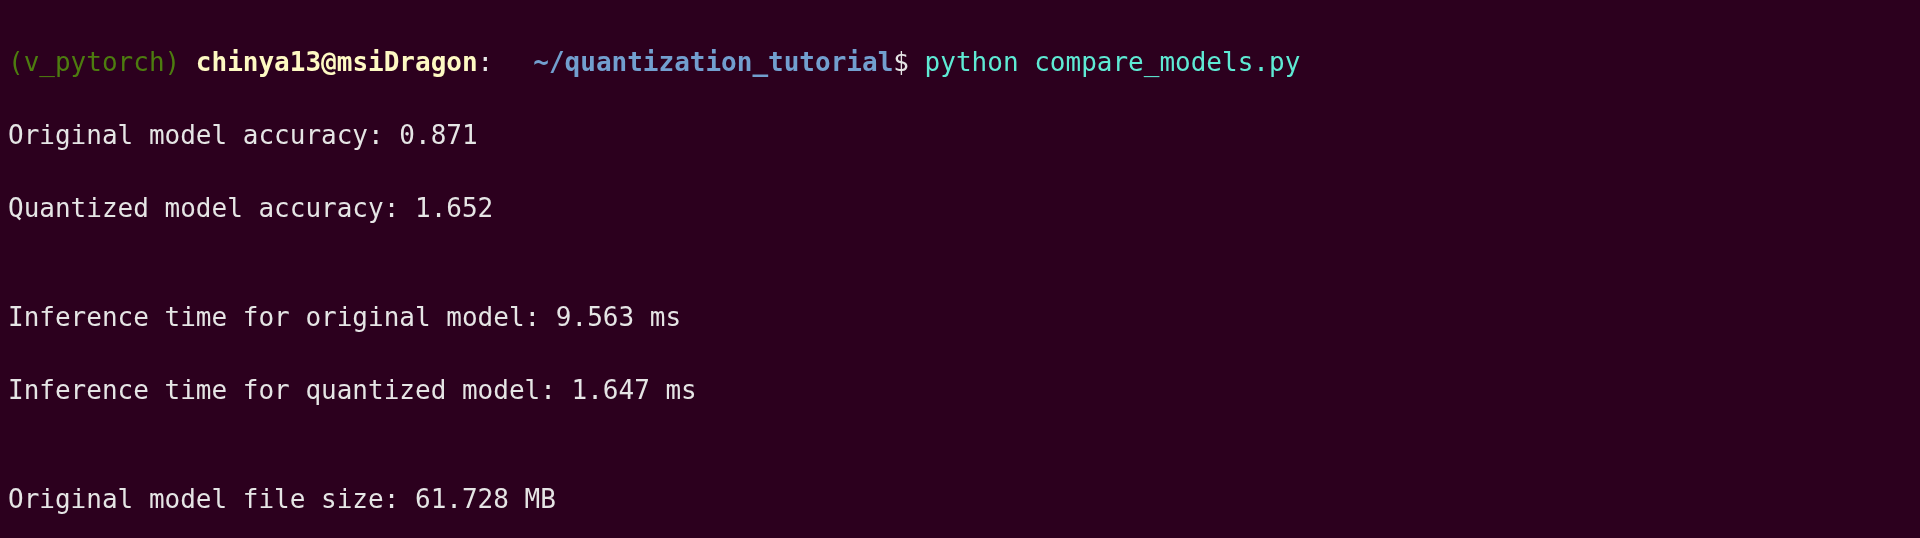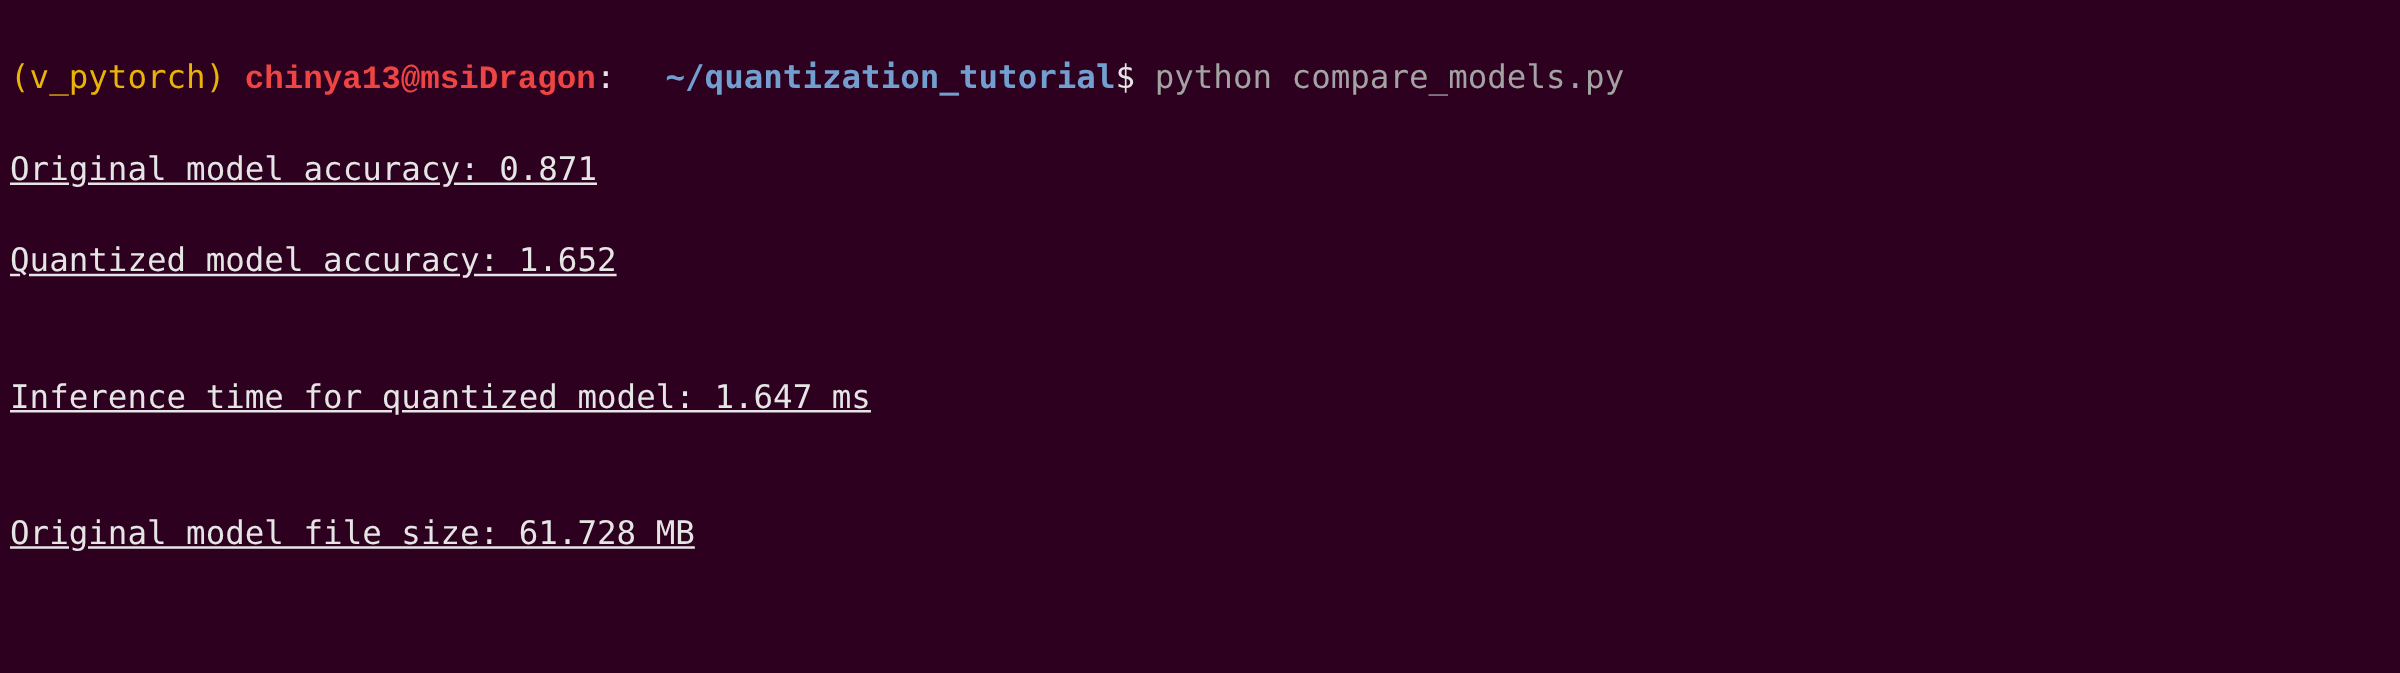--- a/index.html
+++ b/index.html
@@ -16,55 +16,54 @@
       padding: 8px 8px;
       width: 1920px;
       height: 538px;
       overflow: hidden;
       font-weight: 500;
     }
     .terminal {
       white-space: pre;
     }
     .prompt-env {
-      color: #eab308;
+      color: #4d7c0f;
     }
     .prompt-userhost {
-      color: #ef4444;
+      color: #fef9c3;
       font-weight: bold;
-      font-family: Liberation Mono, monospace;
     }
     .prompt-colon {
       color: #e5e5e5;
     }
     .prompt-path {
       color: #729fcf;
       font-weight: bold;
       margin-left: 40px;
     }
     .prompt-dollar {
       color: #e5e5e5;
     }
     .output {
       color: #e5e5e5;
-      text-decoration: underline;
     }
     .command {
-      color: #a3a3a3;
+      color: #5eead4;
     }
     .line {
       display: block;
     }
   </style>
 </head>
 <body>
 
 <div class="terminal">
 <span class="line"><span class="prompt-env">(v_pytorch) </span><span class="prompt-userhost">chinya13@msiDragon</span><span class="prompt-colon">:</span><span class="prompt-path">~/quantization_tutorial</span><span class="prompt-dollar">$ </span><span class="command">python compare_models.py</span></span>
 <span class="line output">Original model accuracy: 0.871</span>
 <span class="line output">Quantized model accuracy: 1.652</span>
 <span class="line output"></span>
+<span class="line output">Inference time for original model: 9.563 ms</span>
 <span class="line output">Inference time for quantized model: 1.647 ms</span>
 <span class="line output"></span>
 <span class="line output">Original model file size: 61.728 MB</span>
 
 
 </div>
 
 </body></html>

